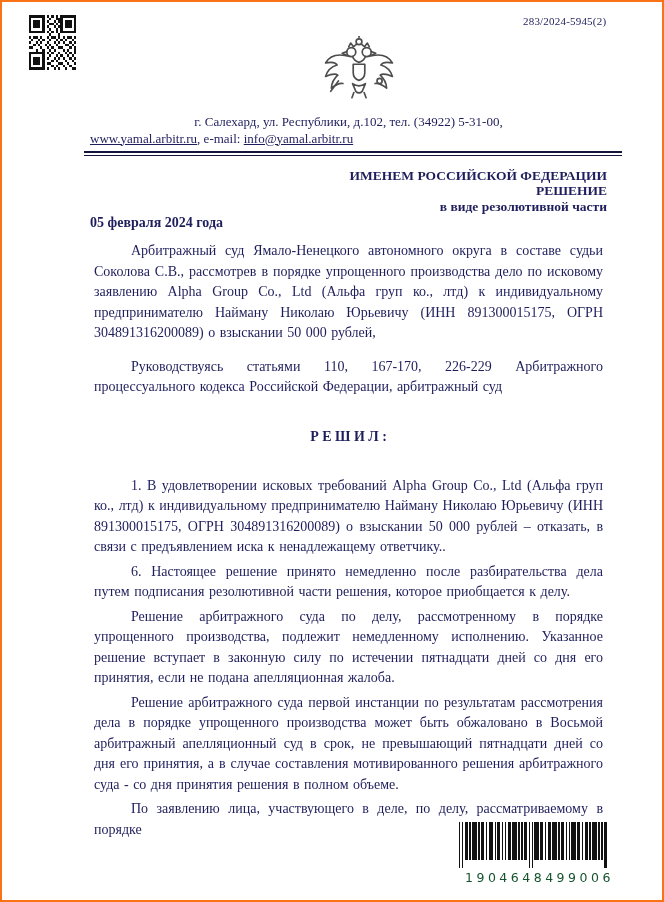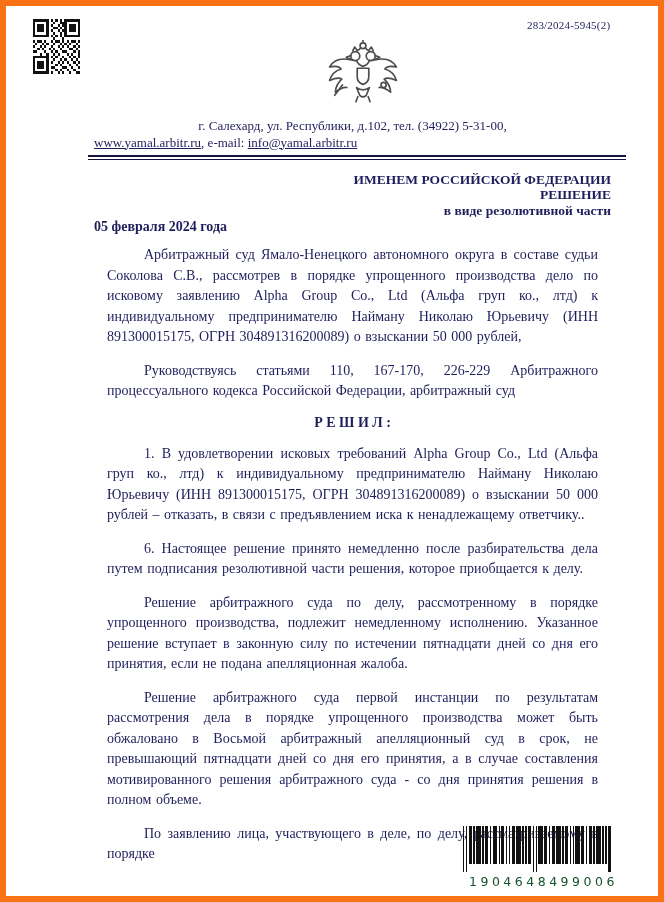--- a/index.html
+++ b/index.html
@@ -1,43 +1,43 @@
 <!DOCTYPE html>
 <html><head>
 <meta charset="utf-8">
 <style>
   html,body { margin:0; padding:0; background:#ffffff; }
   .page {
     position:relative; width:664px; height:902px; background:#ffffff;
-    box-sizing:border-box; border:6px solid #f97316; overflow:hidden;
+    box-sizing:border-box; border:2px solid #f97316; overflow:hidden;
     font-family:"Liberation Serif", serif; color:#1e1e5c;
   }
   .qr { position:absolute; left:27px; top:13px; width:47px; height:55px; }
   .doc-number { position:absolute; left:521px; top:13px; font-size:11px; letter-spacing:0.2px; }
   .emblem { position:absolute; left:318px; top:34px; width:78px; height:72px; }
 
   .content { position:absolute; left:88px; top:112px; width:517px; }
   .court-name { font-weight:bold; font-size:13.5px; line-height:17px; text-align:center; }
   .addr-line { font-size:13px; line-height:16.5px; text-align:center; }
   .links-line { font-size:13px; line-height:16.5px; text-align:left; }
   a.doc-link { color:#1e1e5c; text-decoration:underline; }
   .rule { margin:4px 0 0 -6px; width:538px; height:1.5px;
           border-top:2.5px solid #14143f; border-bottom:1px solid #14143f; }
 
   .title-block { margin-top:12px; text-align:right; font-weight:bold;
                  font-size:13.5px; line-height:15.5px; }
   .case-row { display:flex; justify-content:space-between; margin-top:15px;
               font-weight:bold; font-size:14px; line-height:17px; }
   .case-date { font-weight:bold; font-size:14px; line-height:17px; }
 
-  p.body { margin:13px; font-size:14px; line-height:20.5px; text-align:justify;
+  p.body { margin:4px; font-size:14px; line-height:20.5px; text-align:justify;
            text-indent:37px; word-spacing:1px; }
   .mt1 { margin-top:10px !important; }
   .mt2 { margin-top:13px !important; }
-  .resolved { margin:13px 0; text-align:center; font-weight:bold; font-size:14px; }
+  .resolved { margin:31px 0; text-align:center; font-weight:bold; font-size:14px; }
 
   .footer { position:absolute; left:68px; top:821px; width:360px;
             font-size:9px; line-height:11.5px; }
   .footer a { color:#1e1e5c; text-decoration:underline; }
 
   .barcode { position:absolute; left:457px; top:820px; width:148px; }
   .barcode svg { display:block; }
   .barcode-digits { position:relative; display:inline-block; margin:-13px 0 0 4px;
                     padding:0 2px; background:#ffffff; color:#14532d;
                     font-family:"DejaVu Sans", sans-serif; font-size:12.5px;

